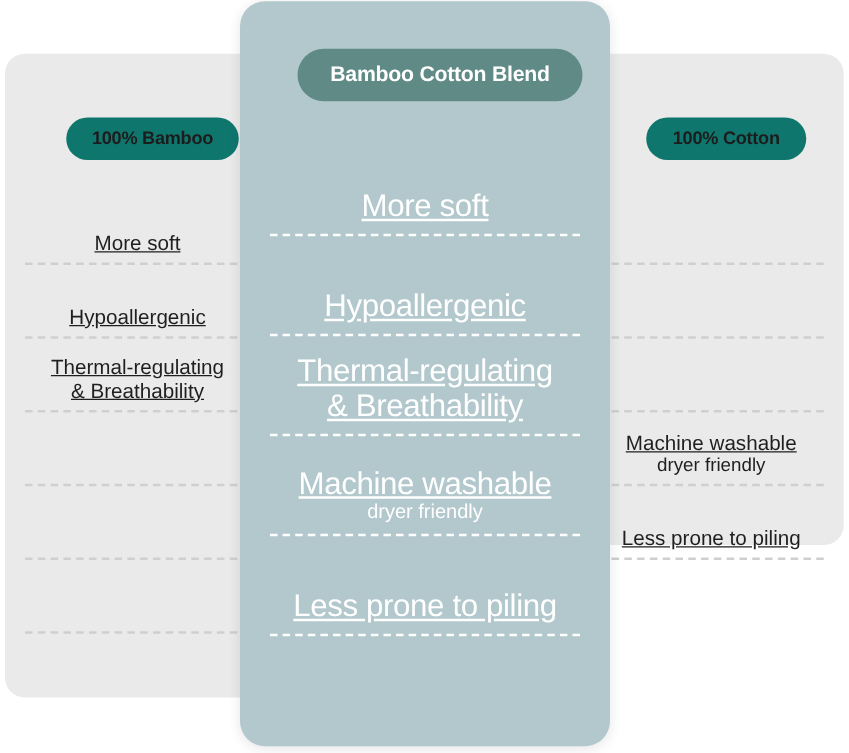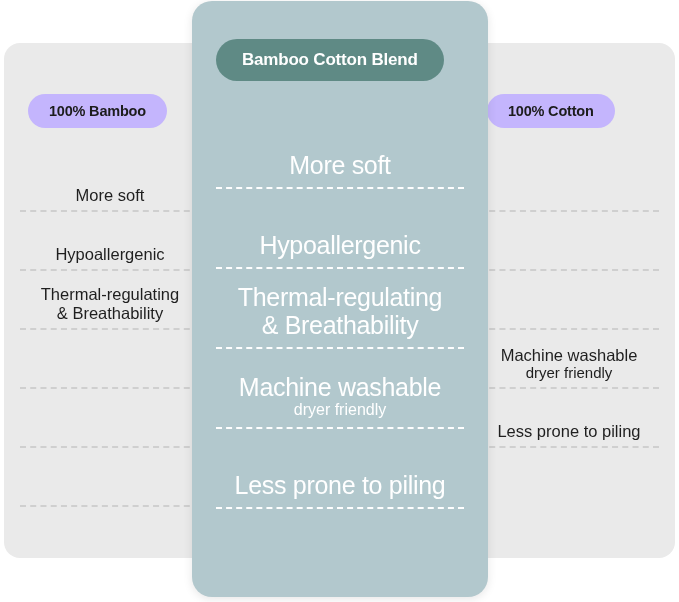--- a/index.html
+++ b/index.html
@@ -27,55 +27,55 @@
     box-sizing: border-box;
     border-radius: 16px;
   }
 
   .card-side {
     background: #eaeaea;
     z-index: 1;
   }
 
   #card-left  { left: 4px;   top: 43px;  width: 212px; height: 515px; }
-  #card-right { left: 463px; top: 43px;  width: 212px; height: 515px; }
+  #card-right { left: 463px; top: 43px;  width: 212px; height: 393px; }
 
   #card-center {
     left: 192px;
     top: 1px;
     width: 296px;
     height: 596px;
     background: #b2c8cd;
     border-radius: 20px;
     z-index: 3;
     box-shadow: 0 2px 10px rgba(0,0,0,0.10);
   }
 
   
   .badge-wrap {
     position: absolute;
     left: 0;
     right: 0;
     display: flex;
-    justify-content: flex-start;
+    justify-content: center;
     padding-left: 24px;
   }
 
   .badge {
     display: inline-block;
     box-sizing: border-box;
     border-radius: 999px;
     text-align: center;
     white-space: nowrap;
     font-weight: bold;
     letter-spacing: -0.2px;
   }
 
   .badge-side {
-    background: #c4b5fd;
+    background: #0f766e;
     color: #1c1c1c;
     font-size: 14.5px;
     padding: 9px 21px;
   }
 
   .badge-center {
     background: #5f8a85;
     color: #ffffff;
     font-size: 17px;
     padding: 11px 26px;
@@ -113,20 +113,21 @@
 
   .row-center {
     height: 80px;
     border-bottom: 2px dashed #ffffff;
     padding-bottom: 8px;
   }
 
   .row-text {
     text-align: center;
     line-height: 1.12;
+    text-decoration: underline;
   }
 
   .row-side .row-text {
     color: #1f1f1f;
     font-size: 16.5px;
     font-weight: 400;
   }
 
   .row-center .row-text {
     color: #ffffff;

